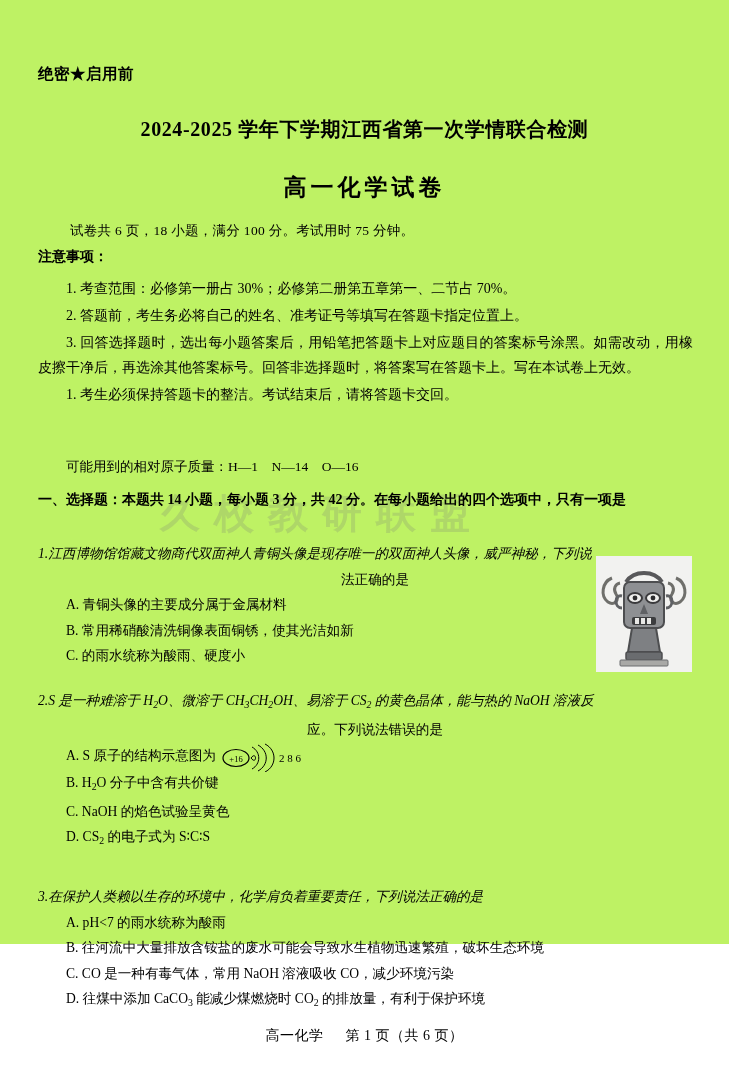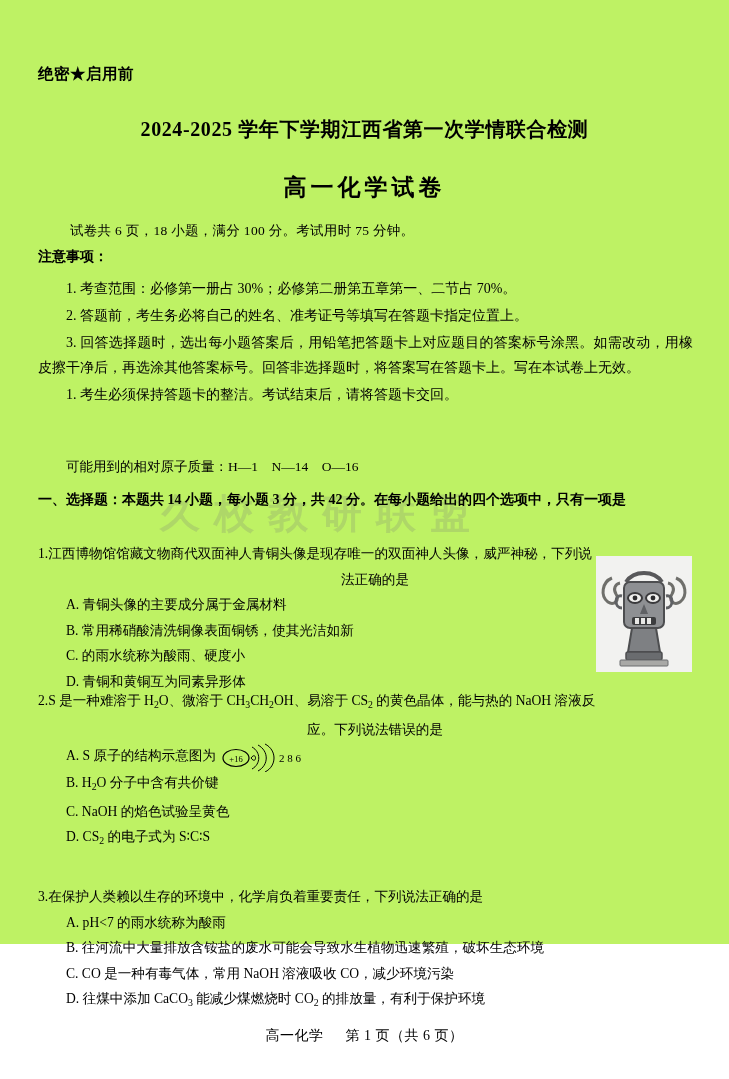--- a/index.html
+++ b/index.html
@@ -98,20 +98,21 @@
   }
   .q {
     position: absolute;
     left: 38px;
     width: 660px;
     font-size: 13.6px;
     line-height: 25.5px;
   }
   .q .stem {
     display: block;
+    font-style: italic;
   }
   .q .opt {
     display: block;
     text-indent: 28px;
   }
   .q1 { top: 541px; }
   .q2 { top: 688px; }
   .q3 { top: 884px; }
   .indent-cont { text-indent: 14px; display: block; text-align: center; }
   sub {
@@ -186,21 +187,20 @@
   <div class="section-one">
     <span>一、选择题：</span><span>本题共 14 小题，每小题 3 分，共 42 分。在每小题给出的四个选项中，只有一项是</span>
   </div>
 
   <div class="q q1">
     <span class="stem"><span>1.</span><span>江西博物馆馆藏文物商代双面神人青铜头像是现存唯一的双面神人头像，威严神秘，下列说</span></span>
     <span class="indent-cont">法正确的是</span>
     <span class="opt">A. 青铜头像的主要成分属于金属材料</span>
     <span class="opt">B. 常用稀硝酸清洗铜像表面铜锈，使其光洁如新</span>
     <span class="opt">C. 的雨水统称为酸雨、硬度小</span>
-    <span class="opt">D. 青铜和黄铜互为同素异形体</span>
   </div>
 
   <div class="figure">
     <svg class="fig-svg" width="96" height="116" viewBox="0 0 96 116">
       <rect x="0" y="0" width="96" height="116" fill="#f2f2f0"></rect>
 
       <path d="M16 22 C6 26 4 40 12 46 C18 50 24 44 20 38 C17 33 19 28 24 27" fill="none" stroke="#6f6f6b" stroke-width="3"></path>
       <path d="M80 22 C90 26 92 40 84 46 C78 50 72 44 76 38 C79 33 77 28 72 27" fill="none" stroke="#6f6f6b" stroke-width="3"></path>
 
       <path d="M30 26 C38 14 58 14 66 26" fill="none" stroke="#58585a" stroke-width="4"></path>

